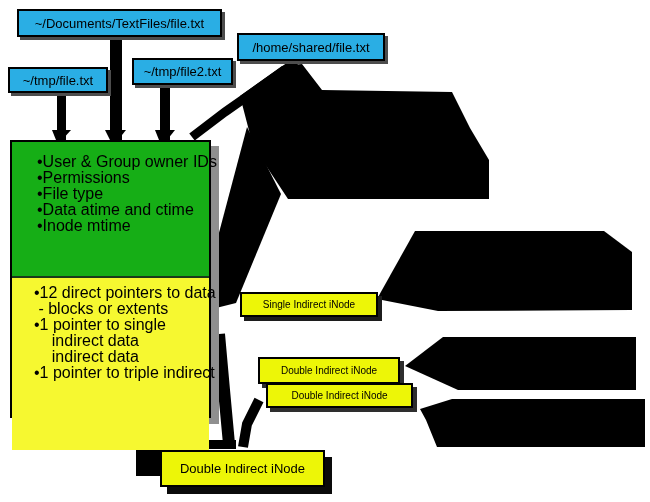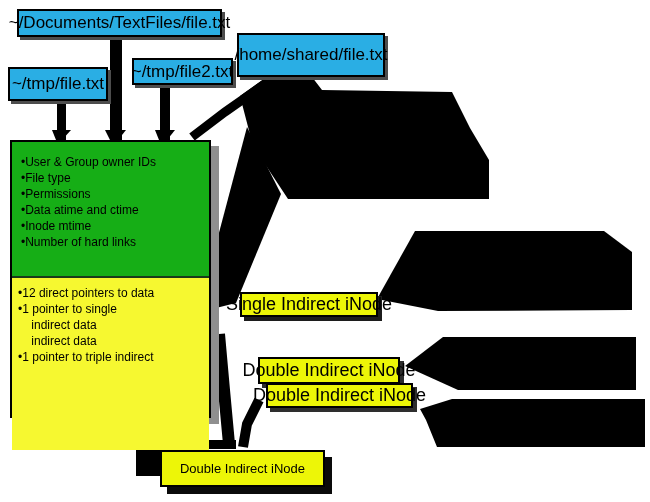--- a/index.html
+++ b/index.html
@@ -4,42 +4,42 @@
 <style>
   html,body{margin:0;padding:0;background:#fff;}
   .stage{
     position:relative;width:650px;height:502px;background:#fff;overflow:hidden;
     font-family:"Liberation Sans",sans-serif;color:#000;
   }
   .layer{position:absolute;left:0;top:0;}
   .pathbox{
     position:absolute;display:flex;align-items:center;justify-content:center;
     background:#2AAEE4;border:2px solid #000;box-sizing:border-box;
-    font-size:17px;white-space:nowrap;box-shadow:3px 3px 0 #4d4d4d;
+    font-size:13px;white-space:nowrap;box-shadow:3px 3px 0 #4d4d4d;
   }
   .pb-doc {left:17px; top:9px;  width:205px;height:28px;}
-  .pb-home{left:237px;top:33px; width:148px;height:44px;}
+  .pb-home{left:237px;top:33px; width:148px;height:28px;}
   .pb-tmp2{left:132px;top:58px; width:101px;height:27px;}
-  .pb-tmp {left:8px;  top:67px; width:100px;height:34px;}
+  .pb-tmp {left:8px;  top:67px; width:100px;height:26px;}
   .bigbox{
     position:absolute;left:10px;top:140px;width:201px;height:278px;
     border:2px solid #000;box-sizing:border-box;box-shadow:8px 6px 0 #8f8f8f;
   }
   .green-section{
     background:#16AE16;height:136px;box-sizing:border-box;
     border-bottom:2px solid #1a3a1a;padding:12px 4px 0 9px;
   }
   .yellow-section{
     background:#F6F830;height:172px;box-sizing:border-box;padding:7px 12px 0 6px;
   }
-  .line{font-size:12px;line-height:16px;white-space:pre;}
+  .line{font-size:16px;line-height:16px;white-space:pre;margin-left:16px;}
   .inodebox{
     position:absolute;display:flex;align-items:center;justify-content:center;
     background:#EDF607;border:2px solid #000;box-sizing:border-box;
-    font-size:18px;white-space:nowrap;
+    font-size:10px;white-space:nowrap;
   }
   .ib-single {left:240px;top:292px;width:138px;height:25px;box-shadow:4px 4px 0 #1c1c1c;}
   .ib-double1{left:258px;top:357px;width:142px;height:27px;box-shadow:4px 4px 0 #2e2e2e;}
   .ib-double2{left:266px;top:383px;width:147px;height:25px;box-shadow:4px 4px 0 #2e2e2e;}
   .ib-double3{left:160px;top:450px;width:165px;height:37px;box-shadow:7px 7px 0 #0a0a0a;font-size:13px;}
 </style>
 </head>
 <body>
 
 <div class="stage">
@@ -75,28 +75,28 @@
   <div class="pathbox pb-tmp2">
     <span>~/tmp/file2.txt</span>
   </div>
   <div class="pathbox pb-tmp">
     <span>~/tmp/file.txt</span>
   </div>
 
   <div class="bigbox">
     <div class="green-section">
       <div class="line">•User &amp; Group owner IDs</div>
+      <div class="line">•Permissions</div>
       <div class="line">•File type</div>
-      <div class="line">•Permissions</div>
       <div class="line">•Data atime and ctime</div>
       <div class="line">•Inode mtime</div>
-      <div class="line">•Number of hard links</div>
     </div>
     <div class="yellow-section">
       <div class="line">•12 direct pointers to data</div>
+      <div class="line"> - blocks or extents</div>
       <div class="line">•1 pointer to single</div>
       <div class="line">    indirect data</div>
       <div class="line">    indirect data</div>
       <div class="line">•1 pointer to triple indirect</div>
     </div>
   </div>
 
   <div class="inodebox ib-single">
     <span>Single Indirect iNode</span>
   </div>

